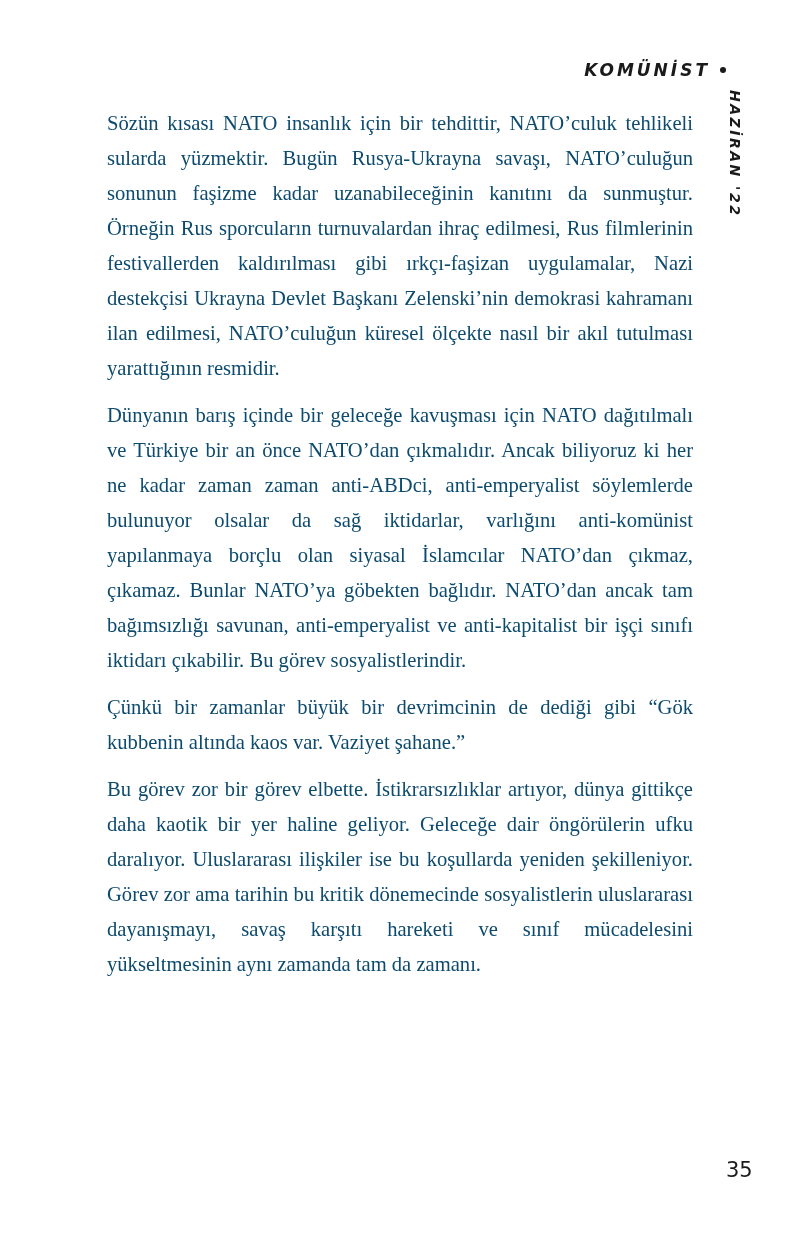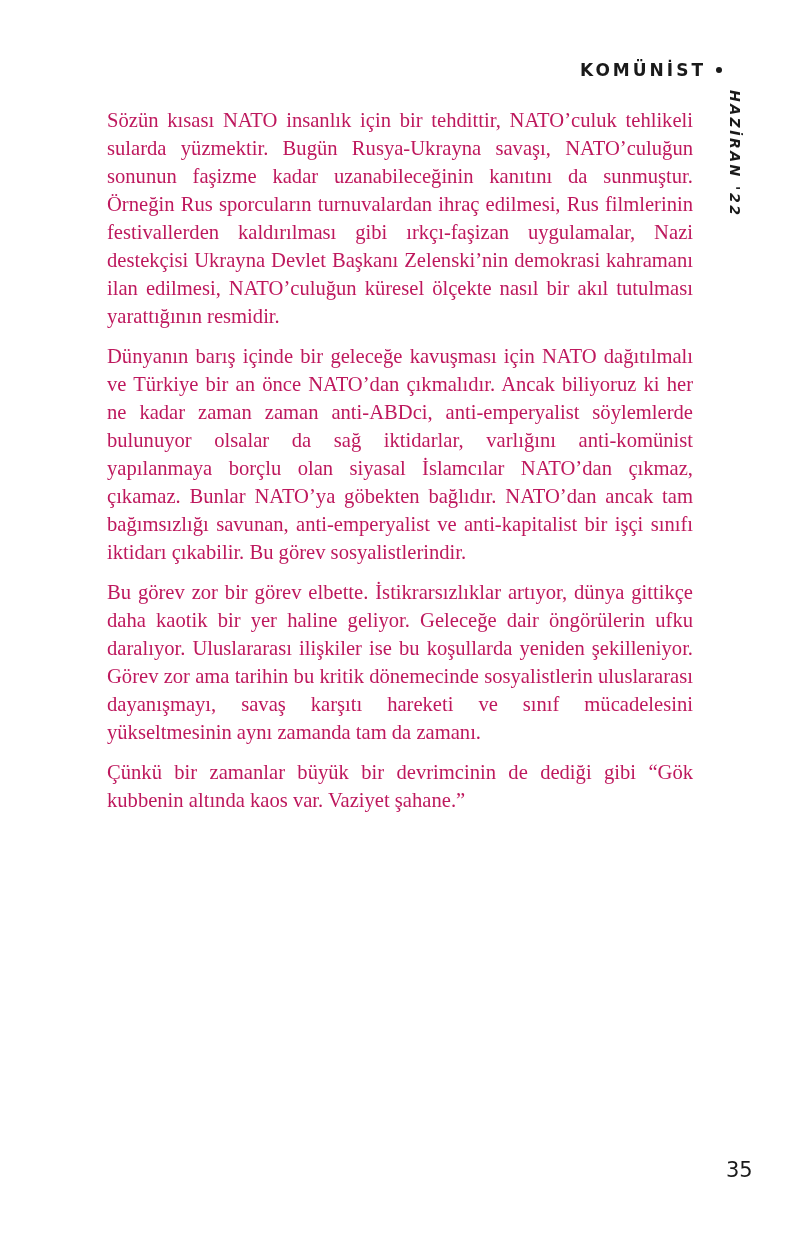--- a/index.html
+++ b/index.html
@@ -10,25 +10,26 @@
     body {
       width: 798px;
       height: 1241px;
       position: relative;
       overflow: hidden;
       color: #1c1c1c;
     }
     .header {
       position: absolute;
       top: 60px;
-      left: 556px;
+      left: 536px;
       width: 190px;
-      text-align: center;
+      text-align: right;
       font-family: "DejaVu Sans", sans-serif;
       font-weight: bold;
+      font-style: italic;
       font-size: 17px;
       letter-spacing: 3px;
       color: #1a1a1a;
       white-space: nowrap;
     }
     .header .dot {
       display: inline-block;
       width: 6px;
       height: 6px;
       background: #1a1a1a;
@@ -51,22 +52,22 @@
       color: #1a1a1a;
       white-space: nowrap;
     }
     .body-text {
       position: absolute;
       top: 106px;
       left: 107px;
       width: 586px;
       font-family: "Liberation Serif", "DejaVu Serif", serif;
       font-size: 20.6px;
-      line-height: 28px;
-      color: #be185d;
+      line-height: 35px;
+      color: #0c4a6e;
       text-align: justify;
       hyphens: manual;
     }
     .body-text p {
       margin: 0 0 12px 0;
     }
     .page-number {
       position: absolute;
       top: 1158px;
       left: 726px;
@@ -82,17 +83,17 @@
 
 <div class="header">
   <span>KOMÜNİST</span><span class="dot"></span>
 </div>
 
 <div class="vertical-date">HAZİRAN '22</div>
 
 <div class="body-text">
   <p>Sözün kısası NATO insanlık için bir tehdittir, NATO’culuk tehlikeli sularda yüzmektir. Bugün Rusya-Ukrayna savaşı, NA­TO’culuğun sonunun faşizme kadar uzanabileceğinin kanıtını da sunmuştur. Örneğin Rus sporcuların turnuvalardan ihraç edilme­si, Rus filmlerinin festivallerden kaldırılması gibi ırkçı-faşizan uy­gulamalar, Nazi destekçisi Ukrayna Devlet Başkanı Zelenski’nin demokrasi kahramanı ilan edilmesi, NATO’culuğun küresel öl­çekte nasıl bir akıl tutulması yarattığının resmidir.</p>
   <p>Dünyanın barış içinde bir geleceğe kavuşması için NATO da­ğıtılmalı ve Türkiye bir an önce NATO’dan çıkmalıdır. Ancak biliyoruz ki her ne kadar zaman zaman anti-ABDci, anti-emper­yalist söylemlerde bulunuyor olsalar da sağ iktidarlar, varlığını anti-komünist yapılanmaya borçlu olan siyasal İslamcılar NA­TO’dan çıkmaz, çıkamaz. Bunlar NATO’ya göbekten bağlıdır. NATO’dan ancak tam bağımsızlığı savunan, anti-emperyalist ve anti-kapitalist bir işçi sınıfı iktidarı çıkabilir. Bu görev sosyalist­lerindir.</p>
+  <p>Çünkü bir zamanlar büyük bir devrimcinin de dediği gibi “Gök kubbenin altında kaos var. Vaziyet şahane.”</p>
   <p>Bu görev zor bir görev elbette. İstikrarsızlıklar artıyor, dünya git­tikçe daha kaotik bir yer haline geliyor. Geleceğe dair öngörüle­rin ufku daralıyor. Uluslararası ilişkiler ise bu koşullarda yeniden şekilleniyor. Görev zor ama tarihin bu kritik dönemecinde sos­yalistlerin uluslararası dayanışmayı, savaş karşıtı hareketi ve sınıf mücadelesini yükseltmesinin aynı zamanda tam da zamanı.</p>
-  <p>Çünkü bir zamanlar büyük bir devrimcinin de dediği gibi “Gök kubbenin altında kaos var. Vaziyet şahane.”</p>
 </div>
 
 <div class="page-number">35</div>
 
 </body></html>

